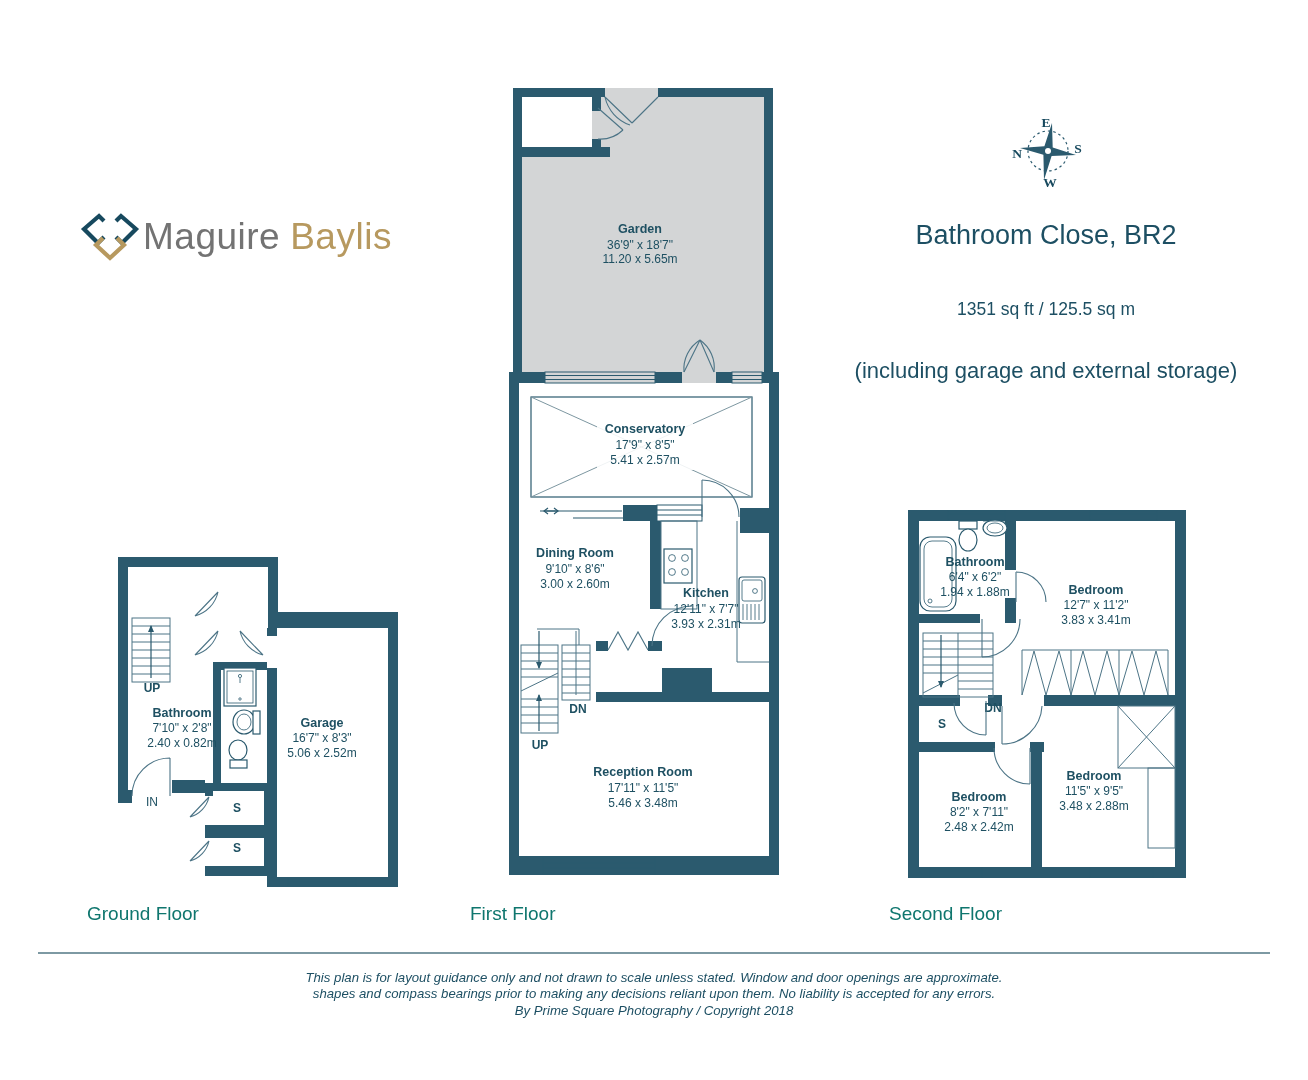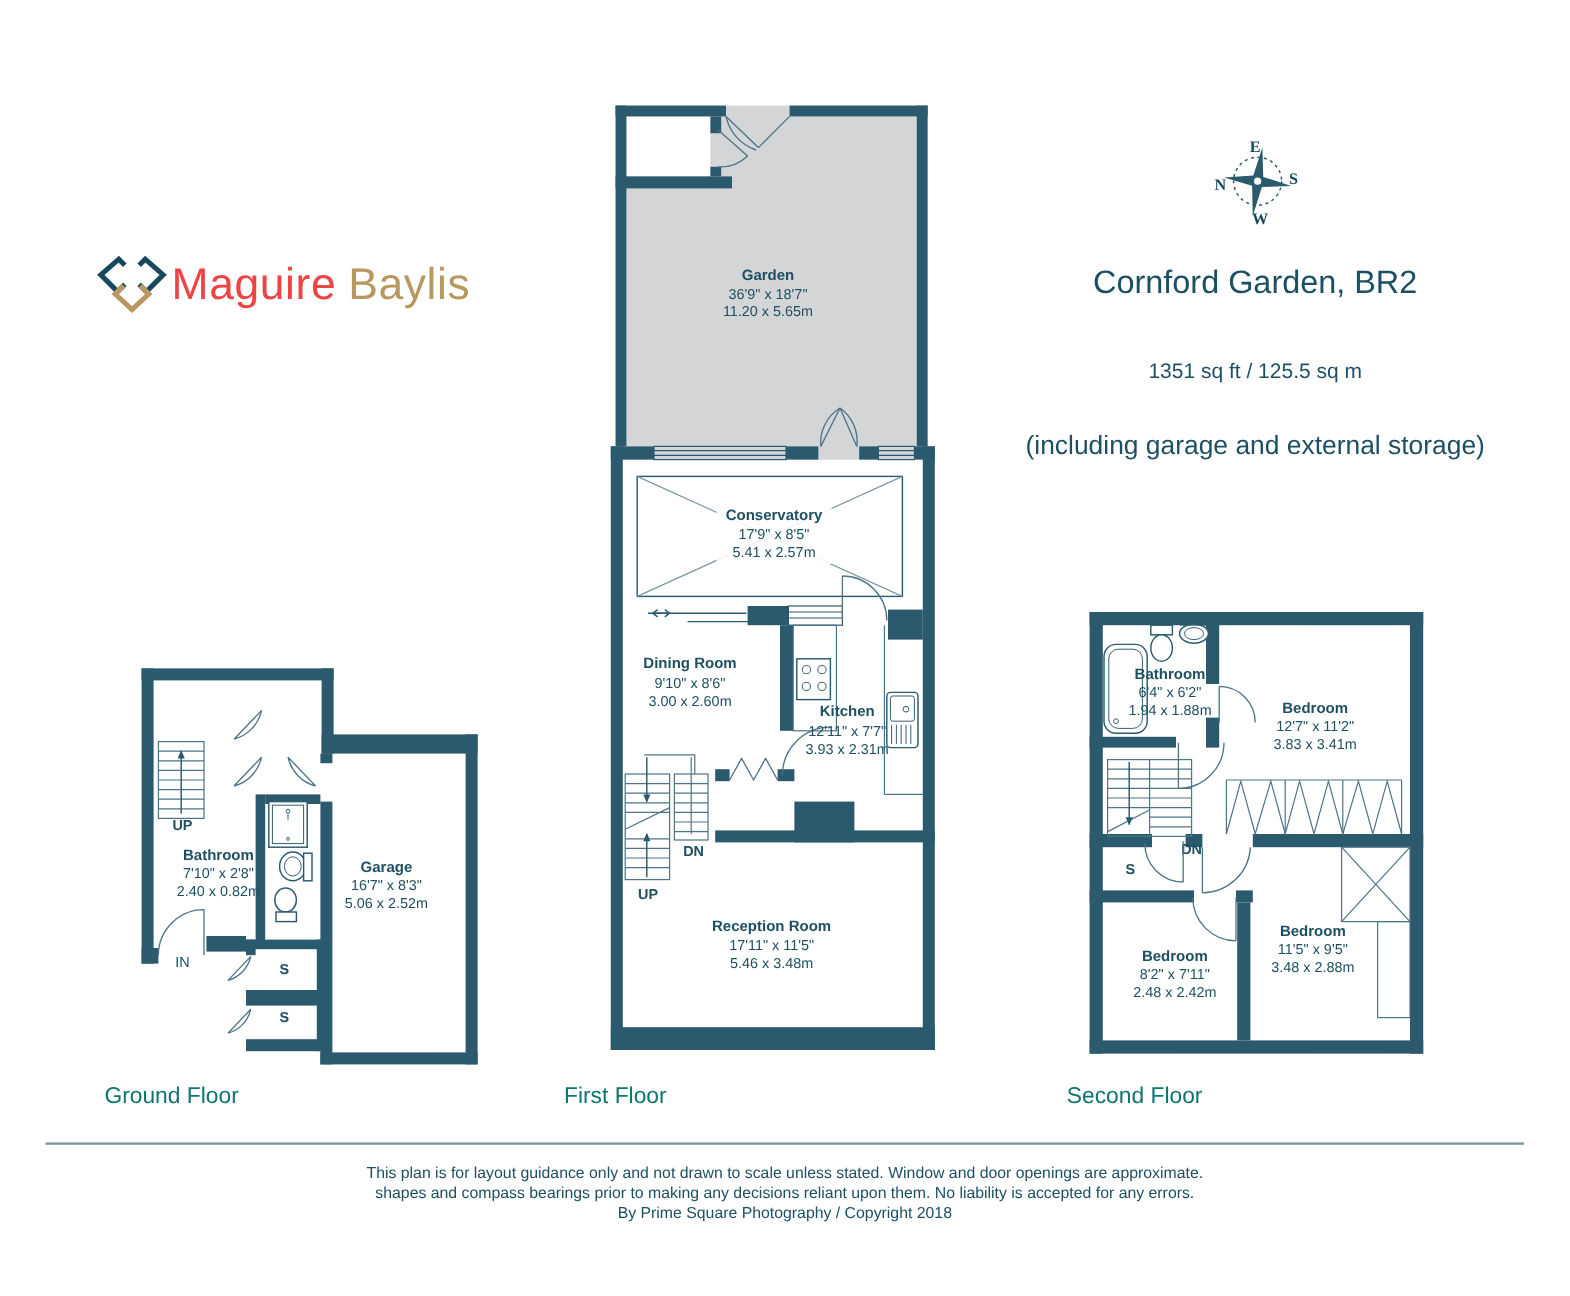--- a/index.html
+++ b/index.html
@@ -1,32 +1,32 @@
 <!DOCTYPE html>
 <html><head>
 <meta charset="utf-8">
 <style>
   html,body{margin:0;padding:0;background:#ffffff;}
   body{width:1308px;height:1080px;position:relative;overflow:hidden;
        font-family:"Liberation Sans",sans-serif;color:#1d4f63;}
   .abs{position:absolute;}
   
   .brand-text{left:143px;top:216px;font-size:37px;font-weight:500;letter-spacing:.5px;white-space:nowrap;}
-  .brand-word1{color:#ef4444;}
+  .brand-word1{color:#737373;}
   .brand-word2{color:#b7995f;margin-left:10px;margin-top:45px;}
   
   .header{left:846px;top:220px;width:400px;text-align:center;}
   .header .title{font-size:27px;color:#1d4f63;margin:0 0 46px 0;}
   .header .area{font-size:17.5px;line-height:24px;margin:0;}
   .header .note{font-size:22px;margin-top:37px;}
   
   .floor-label{font-size:19px;color:#0f766e;}
   
   .sep{left:38px;top:952px;width:1232px;height:2px;background:#7d99a3;}
-  .footer{left:0;top:970px;width:1308px;text-align:center;font-size:13.2px;line-height:16.4px;color:#1d4f63;}
+  .footer{left:0;top:970px;width:1308px;text-align:center;font-size:13.2px;line-height:16.4px;color:#1d4f63;font-style:italic;}
   
   svg{position:absolute;overflow:visible;}
   svg text{fill:#1e5062;}
   .room-name{font-weight:bold;font-size:12.5px;text-anchor:middle;}
   .room-dim{font-size:12px;text-anchor:middle;}
   .small-lab{font-size:12px;font-weight:bold;text-anchor:middle;}
   .wall{fill:#2b5a6e;}
   .thin{stroke:#2b5a6e;stroke-width:1.2;fill:none;}
   .thin-lt{stroke:#4c7486;stroke-width:1;fill:none;}
   .fixture{stroke:#2b5a6e;stroke-width:1.2;fill:#ffffff;}
@@ -54,21 +54,21 @@
   <circle cx="1048" cy="151" r="20" stroke="#2b5a6e" stroke-width="1.2" fill="none" stroke-dasharray="2.5,3"></circle>
   <polygon points="1052,123 1052.7,147.4 1076,155 1051.6,155.9 1044,180 1043.4,154.8 1020,148 1044.4,146.3" fill="#2b5a6e"></polygon>
   <circle cx="1048" cy="151" r="3" fill="#ffffff"></circle>
   <text class="compass-letter" x="1046" y="127">E</text>
   <text class="compass-letter" x="1078" y="153">S</text>
   <text class="compass-letter" x="1050" y="187">W</text>
   <text class="compass-letter" x="1017" y="158">N</text>
 </svg>
 
 <div class="abs header">
-  <p class="title">Cornford Garden, BR2</p>
+  <p class="title">Bathroom Close, BR2</p>
   <p class="area">1351 sq ft / 125.5 sq m</p>
   <p class="note">(including garage and external storage)</p>
 </div>
 
 <svg class="abs" style="left:500px;top:80px" width="290" height="805" viewBox="500 80 290 805">
 
   <g>
     <rect x="513" y="88" width="260" height="295" fill="#d3d5d6"></rect>
     <rect x="522" y="97" width="70" height="50" fill="#ffffff"></rect>
     <g class="wall">

